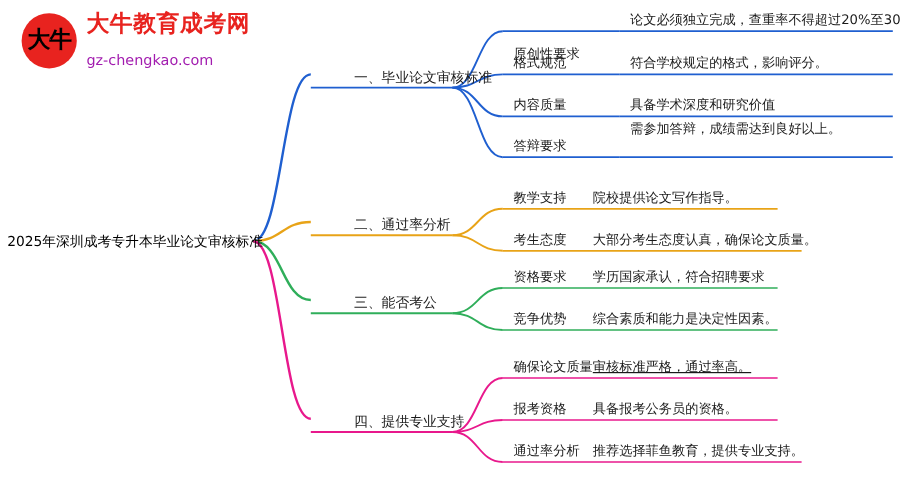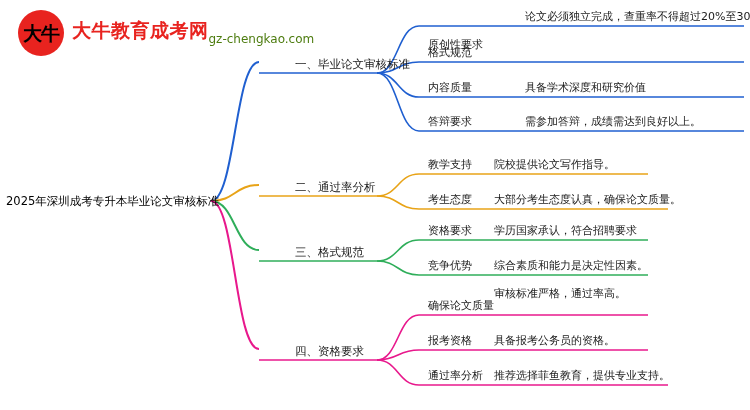--- a/index.html
+++ b/index.html
@@ -55,33 +55,33 @@
     justify-content: center;
     color: #000000;
     font-size: 19px;
     font-weight: bold;
     letter-spacing: -1px;
     font-family: "DejaVu Sans", sans-serif;
     line-height: 1;
   }
   .logo-text {
     display: flex;
-    flex-direction: row;
+    flex-direction: column;
     justify-content: space-between;
     line-height: 1.1;
   }
   .logo-title {
     color: #e8231f;
     font-size: 19px;
     font-weight: bold;
     letter-spacing: 0.5px;
     font-family: "DejaVu Sans", sans-serif;
   }
   .logo-sub {
-    color: #4d7c0f;
+    color: #a21caf;
     font-size: 12px;
     margin-top: 13px;
     font-family: "DejaVu Sans", sans-serif;
   }
 
   
   .node {
     position: absolute;
     font-size: 11px;
     color: #1a1a1a;
@@ -166,38 +166,39 @@
     <line x1="485" y1="350" x2="648" y2="350" stroke="#e8188c" stroke-width="1.4"></line>
     <line x1="485" y1="385" x2="668" y2="385" stroke="#e8188c" stroke-width="1.4"></line>
   </svg>
 
   <div class="node root-node" style="left:6px; top:194px;text-align:center;">2025年深圳成考专升本毕业论文审核标准</div>
 
   <div class="node branch-node" style="left:295px; top:57px;">一、毕业论文审核标准</div>
   <div class="node leaf-node" style="left:428px; top:10px;margin-top:28px;">原创性要求</div>
   <div class="node detail-node" style="left:525px; top:10px;">论文必须独立完成，查重率不得超过20%至30%。</div>
   <div class="node leaf-node" style="left:428px; top:46px;">格式规范</div>
+  <div class="node detail-node" style="left:525px; top:46px;">符合学校规定的格式，影响评分。</div>
   <div class="node leaf-node" style="left:428px; top:81px;">内容质量</div>
   <div class="node detail-node" style="left:525px; top:81px;">具备学术深度和研究价值</div>
   <div class="node leaf-node" style="left:428px; top:115px;">答辩要求</div>
-  <div class="node detail-node" style="left:525px; top:115px;">需参加答辩，成绩需达到良好以上。</div>
+  <div class="node detail-node" style="left:525px; top:101px;">需参加答辩，成绩需达到良好以上。</div>
 
   <div class="node branch-node" style="left:295px; top:180px;">二、通过率分析</div>
   <div class="node leaf-node" style="left:428px; top:158px;">教学支持</div>
   <div class="node detail-node" style="left:494px; top:158px;">院校提供论文写作指导。</div>
   <div class="node leaf-node" style="left:428px; top:193px;">考生态度</div>
   <div class="node detail-node" style="left:494px; top:193px;">大部分考生态度认真，确保论文质量。</div>
 
-  <div class="node branch-node" style="left:295px; top:245px;">三、格式规范</div>
+  <div class="node branch-node" style="left:295px; top:245px;">三、能否考公</div>
   <div class="node leaf-node" style="left:428px; top:224px;">资格要求</div>
   <div class="node detail-node" style="left:494px; top:224px;">学历国家承认，符合招聘要求</div>
   <div class="node leaf-node" style="left:428px; top:259px;text-align:center;">竞争优势</div>
   <div class="node detail-node" style="left:494px; top:259px;">综合素质和能力是决定性因素。</div>
 
-  <div class="node branch-node" style="left:295px; top:344px;">四、资格要求</div>
+  <div class="node branch-node" style="left:295px; top:344px;">四、提供专业支持</div>
   <div class="node leaf-node" style="left:428px; top:299px;">确保论文质量</div>
-  <div class="node detail-node" style="left:494px; top:287px;">审核标准严格，通过率高。</div>
+  <div class="node detail-node" style="left:494px; top:299px;text-decoration:underline;">审核标准严格，通过率高。</div>
   <div class="node leaf-node" style="left:428px; top:334px;">报考资格</div>
   <div class="node detail-node" style="left:494px; top:334px;">具备报考公务员的资格。</div>
   <div class="node leaf-node" style="left:428px; top:369px;">通过率分析</div>
   <div class="node detail-node" style="left:494px; top:369px;">推荐选择菲鱼教育，提供专业支持。</div>
 
 </div>
 
 </body></html>

